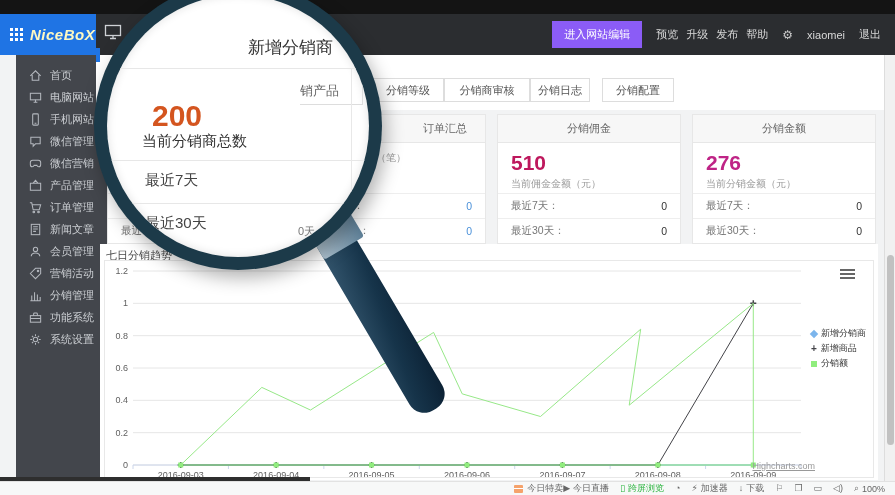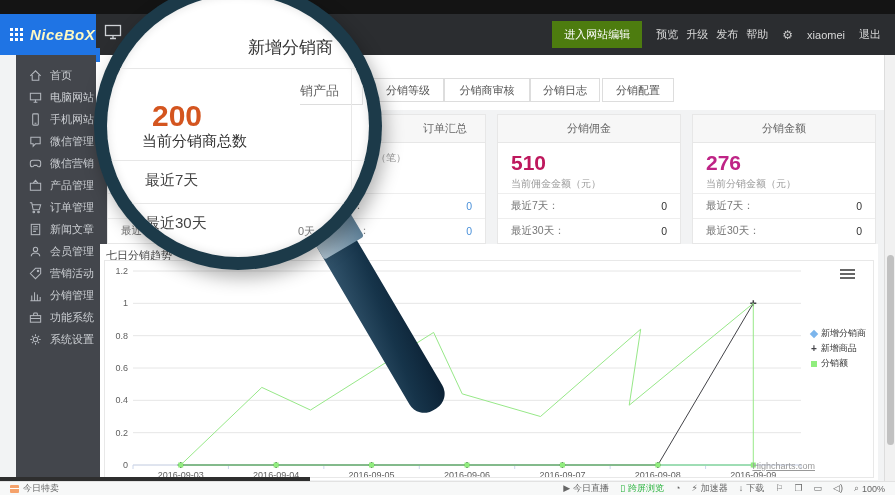--- a/index.html
+++ b/index.html
@@ -8,21 +8,21 @@
   .abs{position:absolute;}
   
   .top-strip{left:0;top:0;width:895px;height:14px;background:#141414;}
   .navbar{left:0;top:14px;width:895px;height:41px;background:#2b2d30;z-index:2;}
   .logo-box{left:0;top:14px;width:96px;height:41px;background:#1f74e4;z-index:3;
             display:flex;align-items:center;gap:7px;padding-left:10px;box-sizing:border-box;}
   .logo-text{color:#fef9c3;font-size:15px;font-weight:bold;font-style:italic;letter-spacing:.5px;}
   .nav-monitor{left:104px;top:24px;z-index:3;color:#cfd2d6;}
   .nav-active-bar{left:96px;top:48px;width:4px;height:14px;background:#1f74e4;z-index:3;}
   .nav-right{right:14px;top:14px;height:41px;display:flex;align-items:center;gap:14px;z-index:3;}
-  .edit-btn{background:#4d7c0f;color:#fff;font-size:11px;padding:6px 12px;cursor:pointer;}
+  .edit-btn{background:#8b5cf6;color:#fff;font-size:11px;padding:6px 12px;cursor:pointer;}
   .nav-link{color:#d8d8d8;font-size:11px;cursor:pointer;}
   .nav-gear{color:#c9c9c9;font-size:12px;cursor:pointer;}
   
   .sidebar{left:16px;top:55px;width:96px;height:422px;background:#43464c;padding-top:9px;box-sizing:border-box;}
   .side-item{height:22px;display:flex;align-items:center;gap:7px;padding-left:12px;cursor:pointer;}
   .side-item svg{flex:0 0 auto;stroke:#b4b8be;fill:none;stroke-width:1.1;}
   .side-item span.lbl{color:#cbced2;font-size:11px;white-space:nowrap;}
   .badge-new{background:#e23c3c;color:#fff;font-size:6px;padding:1px 2px;border-radius:2px;line-height:1;}
   
   .content-top{left:96px;top:55px;width:788px;height:55px;background:#ffffff;}
@@ -68,21 +68,21 @@
   .mag-tabfrag{position:absolute;left:193px;top:83px;width:62px;height:26px;border-right:1px solid #ddd;
       border-bottom:1px solid #ddd;display:flex;align-items:center;font-size:13px;color:#666;}
   .mag-value{position:absolute;left:45px;top:104px;font-size:30px;font-weight:bold;color:#d4551f;}
   .mag-vlabel{position:absolute;left:35px;top:137px;font-size:15px;color:#333;}
   .mag-row{position:absolute;left:38px;font-size:15px;color:#444;}
   .mag-frag{position:absolute;font-size:11px;color:#777;}
   .mag-vline{position:absolute;left:244px;top:73px;width:1px;height:190px;background:#e8e8e8;}
   
   .bottom-dark{left:0;top:477px;width:310px;height:4px;background:#2e2e2e;}
   .statusbar{left:0;top:481px;width:895px;height:14px;background:#f7f8f8;border-top:1px solid #e2e2e2;
-      box-sizing:border-box;display:flex;align-items:center;justify-content:space-between;
+      box-sizing:border-box;display:flex;align-items:center;justify-content:flex-end;
       padding:0 10px;font-size:9px;color:#666;}
   .sb-left{display:flex;align-items:center;gap:4px;cursor:pointer;}
   .sale-icon{width:9px;height:8px;background:#f5a26b;border-radius:1px;position:relative;}
   .sale-icon::after{content:"";position:absolute;left:0;top:3px;width:9px;height:1px;background:#fff;}
   .sb-right{display:flex;align-items:center;gap:11px;}
   .sb-item{display:flex;align-items:center;gap:3px;cursor:pointer;color:#666;}
   .sb-item.accent{color:#2ab33e;}
   .sb-ic{font-size:9px;line-height:1;}
   
   .scroll-track{left:884px;top:14px;width:11px;height:467px;background:#f1f1f1;border-left:1px solid #ddd;box-sizing:border-box;}
@@ -218,21 +218,21 @@
       </svg>
       <span class="lbl">系统设置</span>
     </div>
   </div>
 
 <div class="abs content-top"></div>
 <div id="tabs">
     <div class="abs tab" style="left: 300px; width: 72px;">分销产品</div>
     <div class="abs tab" style="left: 372px; width: 72px;">分销等级</div>
     <div class="abs tab" style="left: 444px; width: 86px;">分销商审核</div>
-    <div class="abs tab" style="left: 530px; width: 70px;">分销日志</div>
+    <div class="abs tab" style="left: 530px; width: 60px;">分销日志</div>
     <div class="abs tab" style="left: 602px; width: 72px;">分销配置</div>
   </div>
 <div id="cards">
     <div class="abs card" style="left: 107px;">
       <div class="card-header">新增分销商</div>
       <div class="card-value" style="color:#d4551f">200</div>
       <div class="card-vlabel">当前分销商总数</div>
       <div class="card-rows">
         <div class="card-row">
           <span>最近7天：</span>

